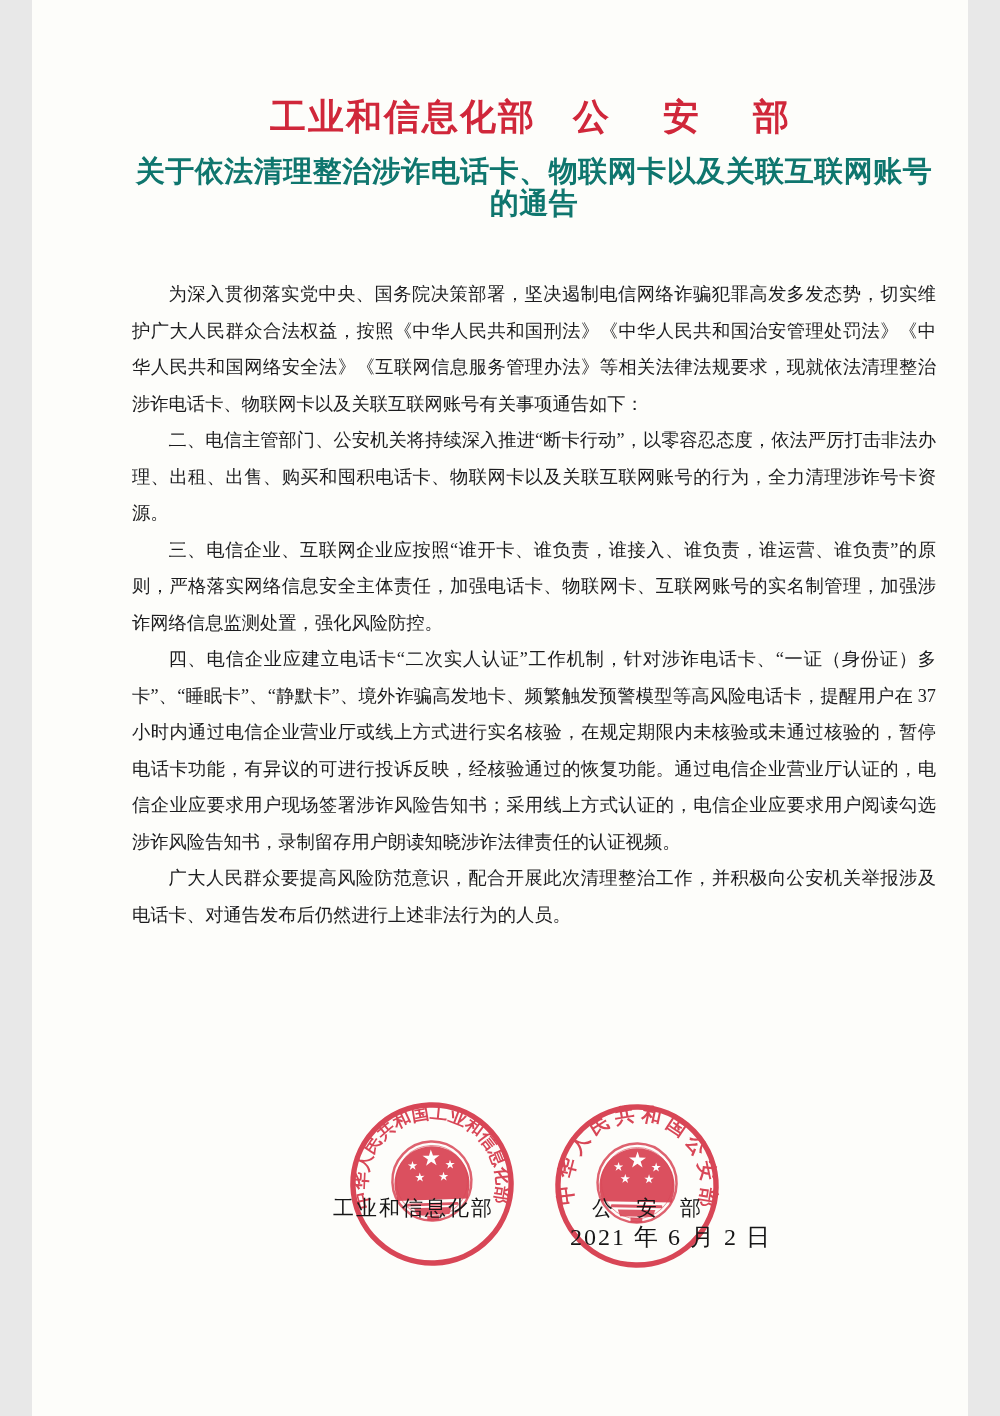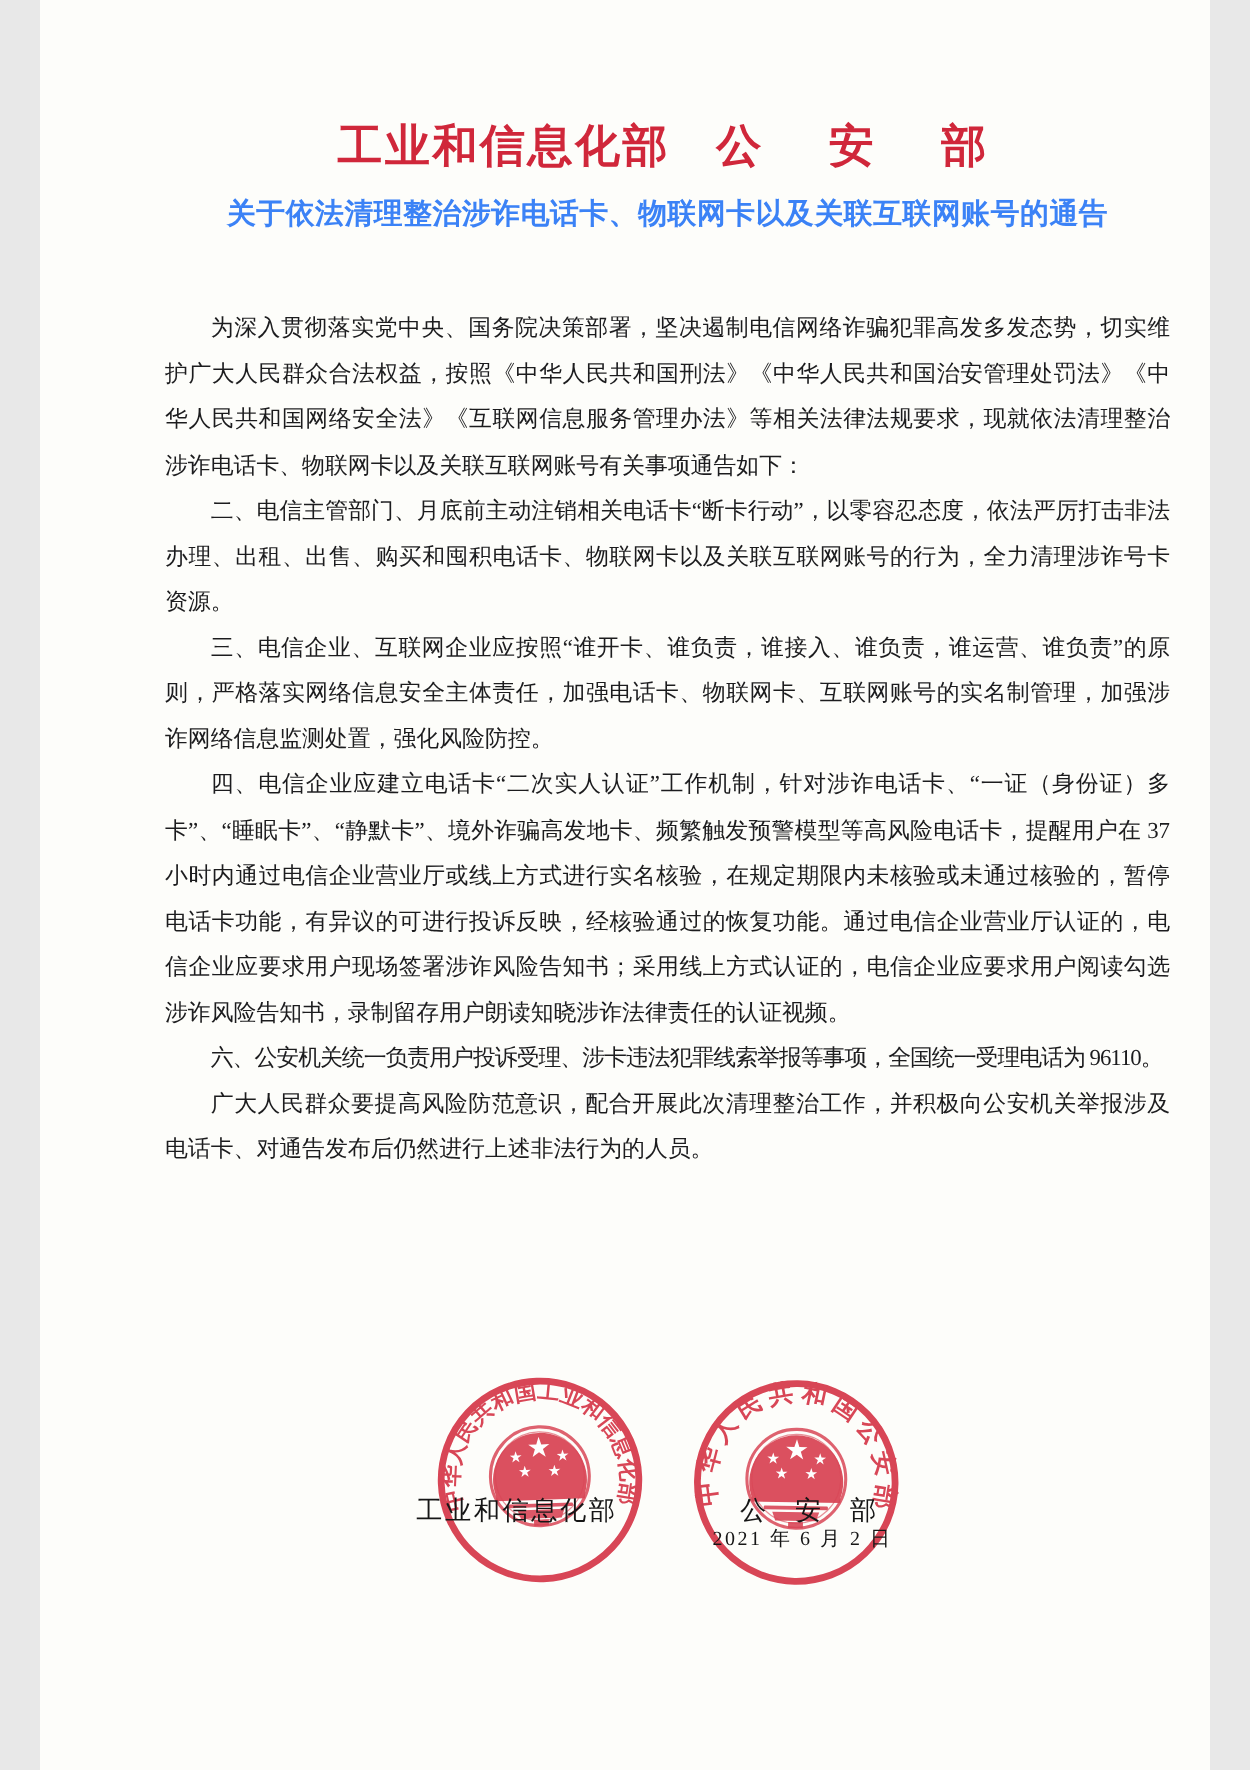--- a/index.html
+++ b/index.html
@@ -33,24 +33,24 @@
     letter-spacing:2px;
     white-space:nowrap;
   }
   .doc-header .m2{
     margin-left:26px;
     letter-spacing:9px;
   }
   .doc-title{
     margin-top:17px;
     text-align:center;
-    font-size:23px;
+    font-size:29px;
     font-weight:bold;
     line-height:32px;
-    color:#3b82f6;
+    color:#0f766e;
     letter-spacing:0.5px;
   }
   .body-text{
     margin-top:57px;
   }
   .body-text p{
     font-size:18.3px;
     line-height:36.5px;
     text-align:justify;
     text-indent:2em;
@@ -79,45 +79,44 @@
     font-size:21px;
     white-space:nowrap;
     font-family:"Liberation Serif","DejaVu Serif",serif;
   }
   .sig-left{left:301px;top:1194px;letter-spacing:2px;}
   .sig-right{left:560px;top:1194px;letter-spacing:1px;}
   .issue-date{
     position:absolute;
     left:538px;top:1221px;
     color:#161616;
-    font-size:16px;
+    font-size:24px;
     letter-spacing:2px;
     white-space:nowrap;
     font-family:"Liberation Serif","DejaVu Serif",serif;
   }
 </style>
 </head>
 <body>
 
 <div class="page">
 
   <div class="content">
     <div class="doc-header">
       <span class="m1">工业和信息化部</span>
       <span class="m2">公　安　部</span>
     </div>
 
     <h1 class="doc-title">关于依法清理整治涉诈电话卡、物联网卡以及关联互联网账号的通告</h1>
 
     <div class="body-text">
       <p>为深入贯彻落实党中央、国务院决策部署，坚决遏制电信网络诈骗犯罪高发多发态势，切实维护广大人民群众合法权益，按照《中华人民共和国刑法》《中华人民共和国治安管理处罚法》《中华人民共和国网络安全法》《互联网信息服务管理办法》等相关法律法规要求，现就依法清理整治涉诈电话卡、物联网卡以及关联互联网账号有关事项通告如下：</p>
-      <p>二、电信主管部门、月底前主动注销相关电话卡“断卡行动”，以零容忍态度，依法严厉打击非法办理、出租、出售、购买和囤积电话卡、物联网卡以及关联互联网账号的行为，全力清理涉诈号卡资源。</p>
+      <p>二、电信主管部门、公安机关将持续深入推进“断卡行动”，以零容忍态度，依法严厉打击非法办理、出租、出售、购买和囤积电话卡、物联网卡以及关联互联网账号的行为，全力清理涉诈号卡资源。</p>
       <p>三、电信企业、互联网企业应按照“谁开卡、谁负责，谁接入、谁负责，谁运营、谁负责”的原则，严格落实网络信息安全主体责任，加强电话卡、物联网卡、互联网账号的实名制管理，加强涉诈网络信息监测处置，强化风险防控。</p>
       <p>四、电信企业应建立电话卡“二次实人认证”工作机制，针对涉诈电话卡、“一证（身份证）多卡”、“睡眠卡”、“静默卡”、境外诈骗高发地卡、频繁触发预警模型等高风险电话卡，提醒用户在 37 小时内通过电信企业营业厅或线上方式进行实名核验，在规定期限内未核验或未通过核验的，暂停电话卡功能，有异议的可进行投诉反映，经核验通过的恢复功能。通过电信企业营业厅认证的，电信企业应要求用户现场签署涉诈风险告知书；采用线上方式认证的，电信企业应要求用户阅读勾选涉诈风险告知书，录制留存用户朗读知晓涉诈法律责任的认证视频。</p>
-      <p class="tight">六、公安机关统一负责用户投诉受理、涉卡违法犯罪线索举报等事项，全国统一受理电话为 96110。</p>
       <p>广大人民群众要提高风险防范意识，配合开展此次清理整治工作，并积极向公安机关举报涉及电话卡、对通告发布后仍然进行上述非法行为的人员。</p>
     </div>
   </div>
 
   <div class="seal seal-left">
     <svg viewBox="0 0 170 170">
       <circle class="ring" cx="85" cy="85" r="80" stroke-width="5.5"></circle>
       <defs>
         <path id="arcL" d="M 23.0,107.6 A 66,66 0 1 1 147.0,107.6" fill="none"></path>
         <path id="starL" d="M0,-1 L0.225,-0.309 L0.951,-0.309 L0.363,0.118 L0.588,0.809 L0,0.382 L-0.588,0.809 L-0.363,0.118 L-0.951,-0.309 L-0.225,-0.309 Z"></path>

